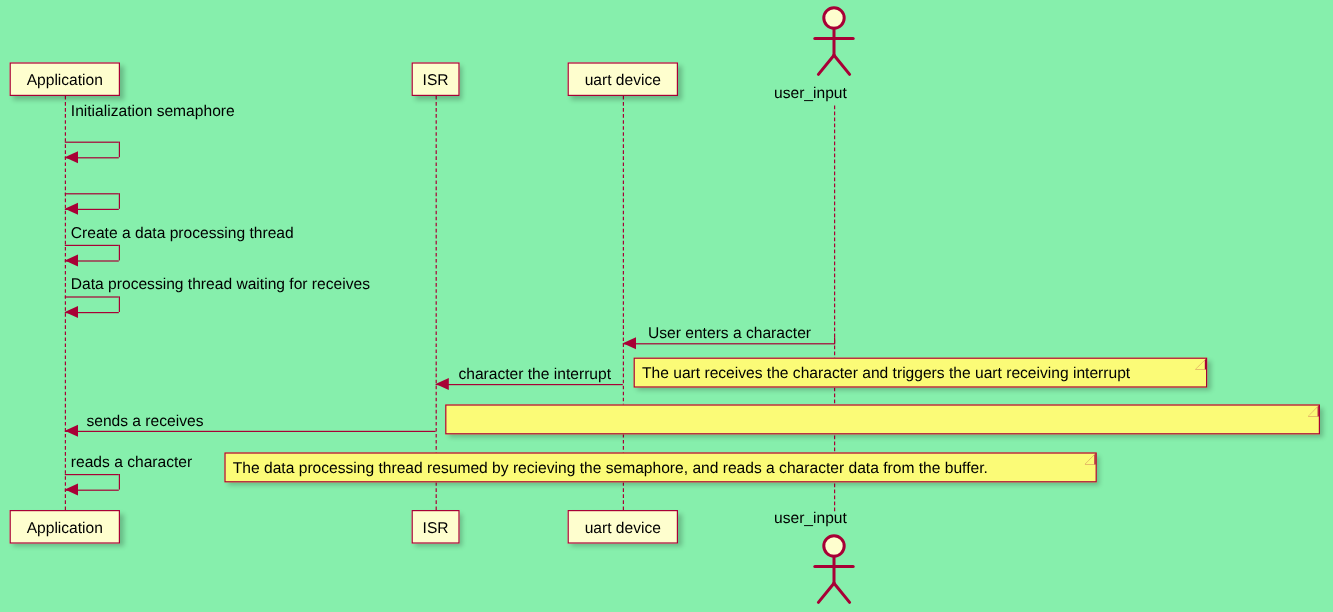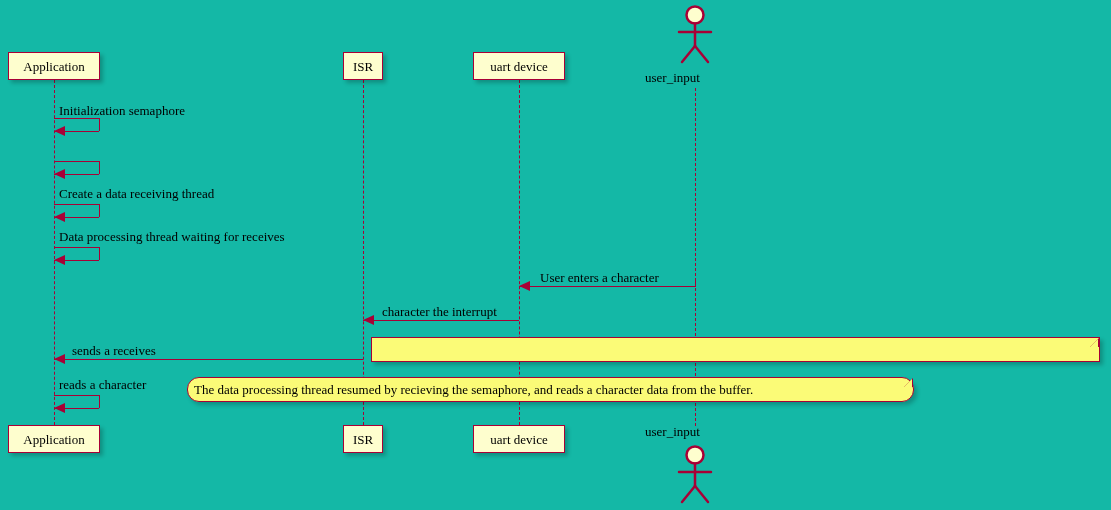--- a/index.html
+++ b/index.html
@@ -4,22 +4,22 @@
 <style>
   html, body {
     margin: 0;
     padding: 0;
     background: #FFFFFF;
   }
   #canvas {
     position: relative;
     width: 1111px;
     height: 510px;
-    background: #14b8a6;
-    font-family: Liberation Serif, serif;
+    background: #86efac;
+    font-family: Liberation Sans, sans-serif;
     overflow: hidden;
   }
 
   
   .lifeline {
     position: absolute;
     width: 0;
     border-left: 1px dashed #A80036;
   }
 
@@ -156,32 +156,32 @@
   <svg class="actor" style="left:667px; top:444px;" width="56" height="62" viewBox="0 0 56 62">
     <g stroke="#A80036" stroke-width="2.5" fill="none" stroke-linecap="round">
       <circle cx="28" cy="11" r="8.5" fill="#FEFECE"></circle>
       <line x1="28" y1="19.5" x2="28" y2="42"></line>
       <line x1="12" y1="28" x2="44" y2="28"></line>
       <line x1="28" y1="42" x2="15" y2="58"></line>
       <line x1="28" y1="42" x2="41" y2="58"></line>
     </g>
   </svg>
 
-  <div class="msg-label" style="left:59px; top:104px;">Initialization semaphore</div>
+  <div class="msg-label" style="left:59px; top:86px;">Initialization semaphore</div>
   <div class="msg-line" style="left:54px; top:118px; width:45px;"></div>
   <div class="msg-vert" style="left:99px; top:118px; height:13px;"></div>
   <div class="msg-line" style="left:54px; top:131px; width:45px;"></div>
   <div class="arrowhead-left" style="left:54px; top:126px;"></div>
 
   <div class="msg-line" style="left:54px; top:161px; width:45px;"></div>
   <div class="msg-vert" style="left:99px; top:161px; height:13px;"></div>
   <div class="msg-line" style="left:54px; top:174px; width:45px;"></div>
   <div class="arrowhead-left" style="left:54px; top:169px;"></div>
 
-  <div class="msg-label" style="left:59px; top:187px;">Create a data receiving thread</div>
+  <div class="msg-label" style="left:59px; top:187px;">Create a data processing thread</div>
   <div class="msg-line" style="left:54px; top:204px; width:45px;"></div>
   <div class="msg-vert" style="left:99px; top:204px; height:13px;"></div>
   <div class="msg-line" style="left:54px; top:217px; width:45px;"></div>
   <div class="arrowhead-left" style="left:54px; top:212px;"></div>
 
   <div class="msg-label" style="left:59px; top:230px;">Data processing thread waiting for receives</div>
   <div class="msg-line" style="left:54px; top:247px; width:45px;"></div>
   <div class="msg-vert" style="left:99px; top:247px; height:13px;"></div>
   <div class="msg-line" style="left:54px; top:260px; width:45px;"></div>
   <div class="arrowhead-left" style="left:54px; top:255px;"></div>
@@ -198,25 +198,30 @@
   <div class="msg-label" style="left:72px; top:344px;">sends a receives</div>
   <div class="msg-line" style="left:54px; top:359px; width:309px;"></div>
   <div class="arrowhead-left" style="left:54px; top:354px;"></div>
 
   <div class="msg-label" style="left:59px; top:378px;">reads a character</div>
   <div class="msg-line" style="left:54px; top:395px; width:45px;"></div>
   <div class="msg-vert" style="left:99px; top:395px; height:13px;"></div>
   <div class="msg-line" style="left:54px; top:408px; width:45px;"></div>
   <div class="arrowhead-left" style="left:54px; top:403px;"></div>
 
+  <div class="note" style="left:528px; top:298px; width:478px; height:25px;">
+    <span>The uart receives the character and triggers the uart receiving interrupt</span>
+    <span class="note-fold"></span>
+    <span class="note-fold-inner"></span>
+  </div>
 
   <div class="note" style="left:371px; top:337px; width:729px; height:25px;">
     <span class="note-fold"></span>
     <span class="note-fold-inner"></span>
   </div>
 
-  <div class="note" style="left:187px; top:377px; width:727px; height:25px;border-radius:12px;">
+  <div class="note" style="left:187px; top:377px; width:727px; height:25px;">
     <span>The data processing thread resumed by recieving the semaphore, and reads a character data from the buffer.</span>
     <span class="note-fold"></span>
     <span class="note-fold-inner"></span>
   </div>
 
 </div>
 
 </body></html>

